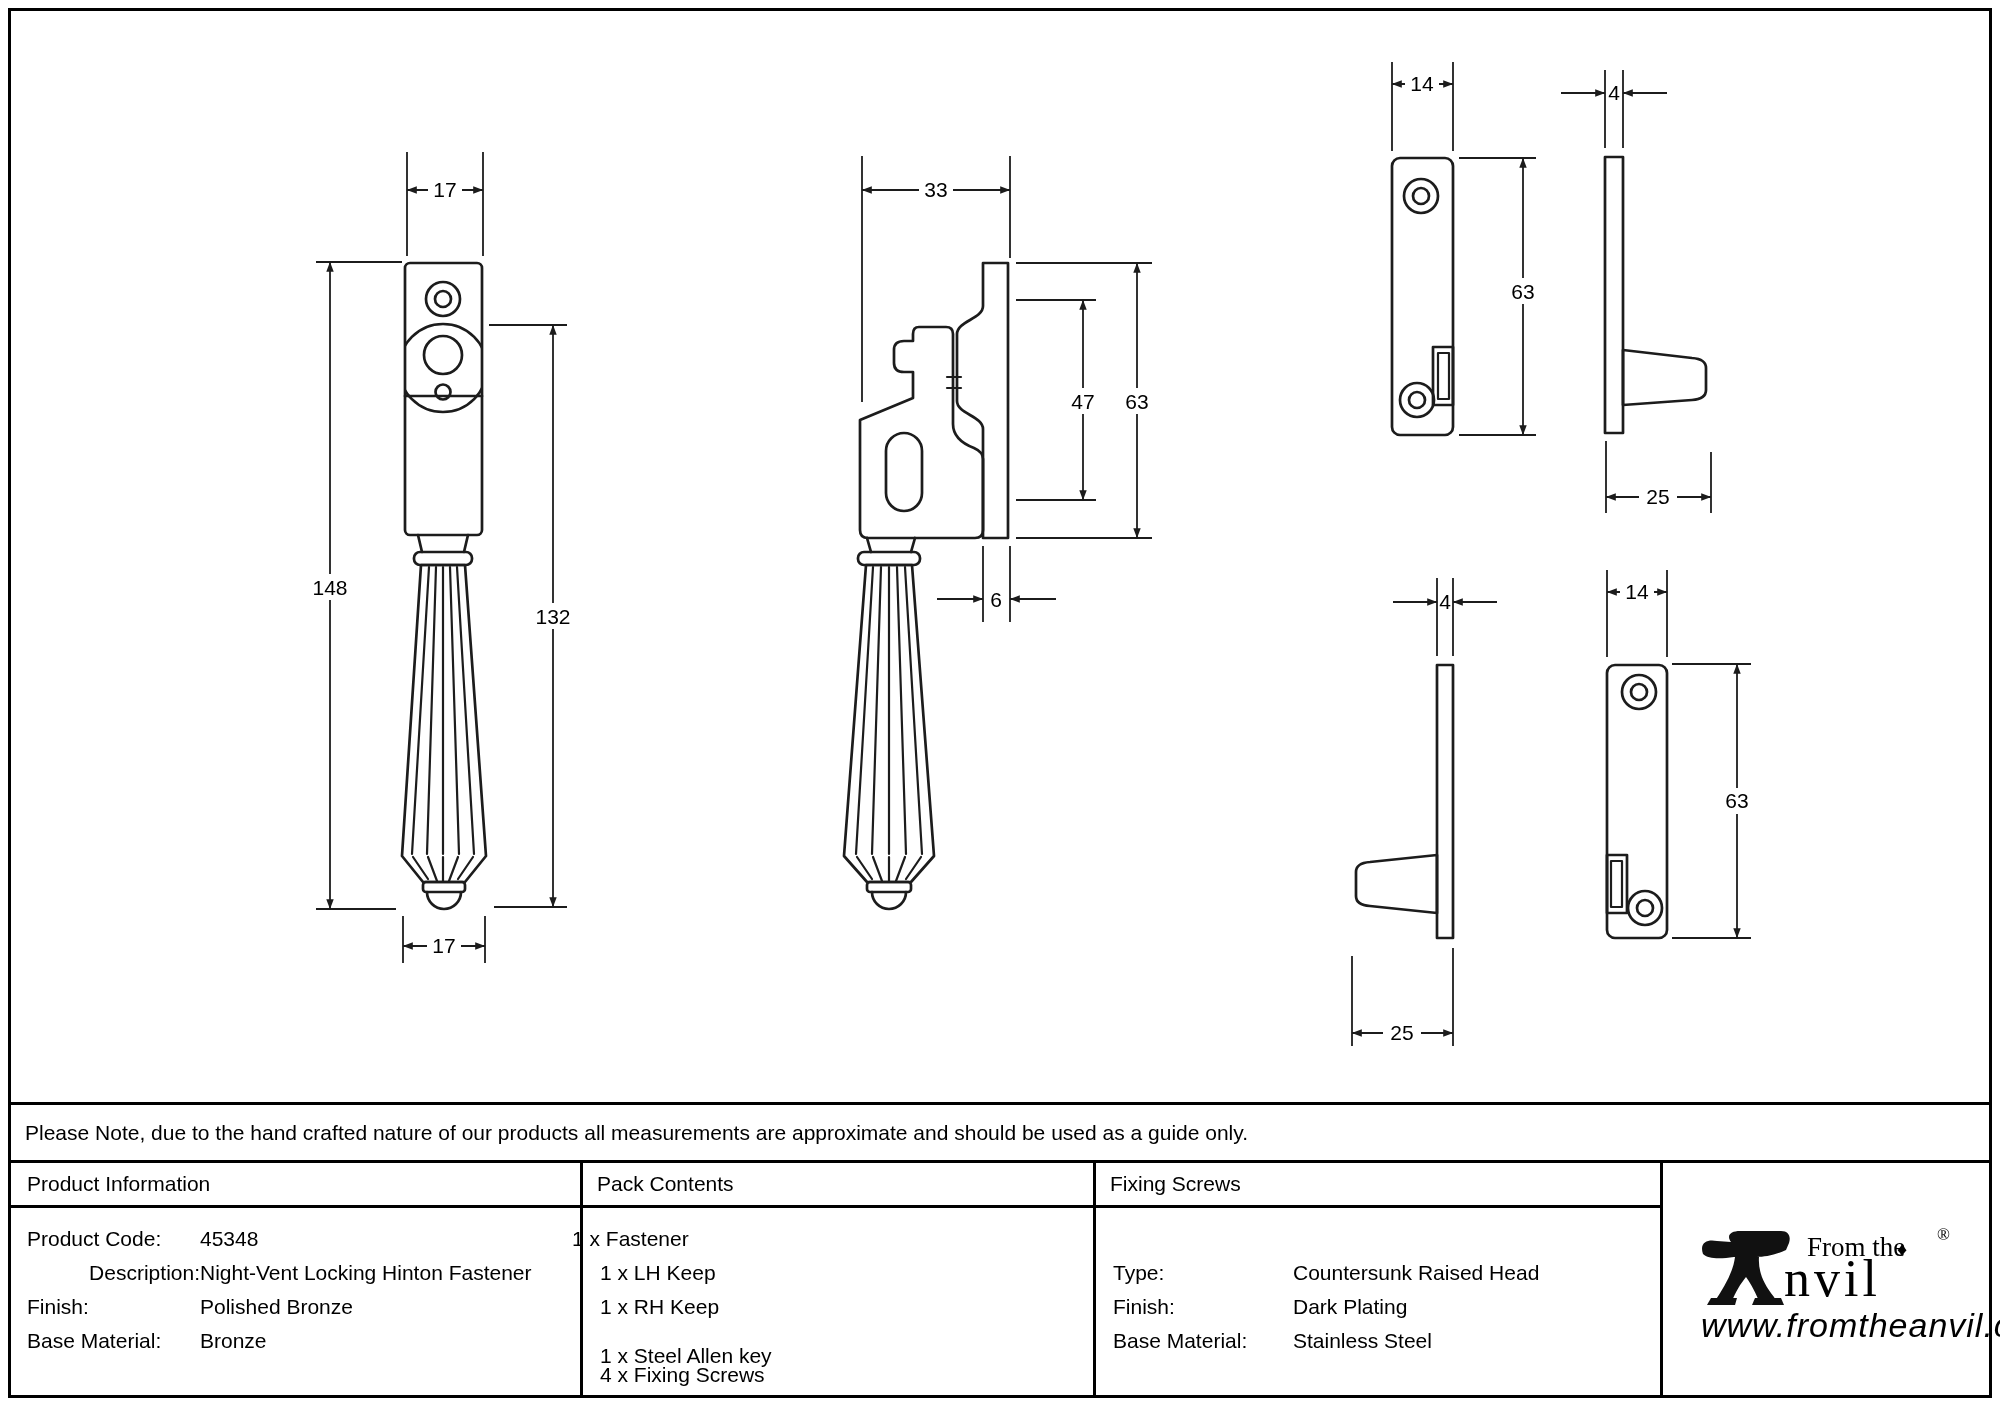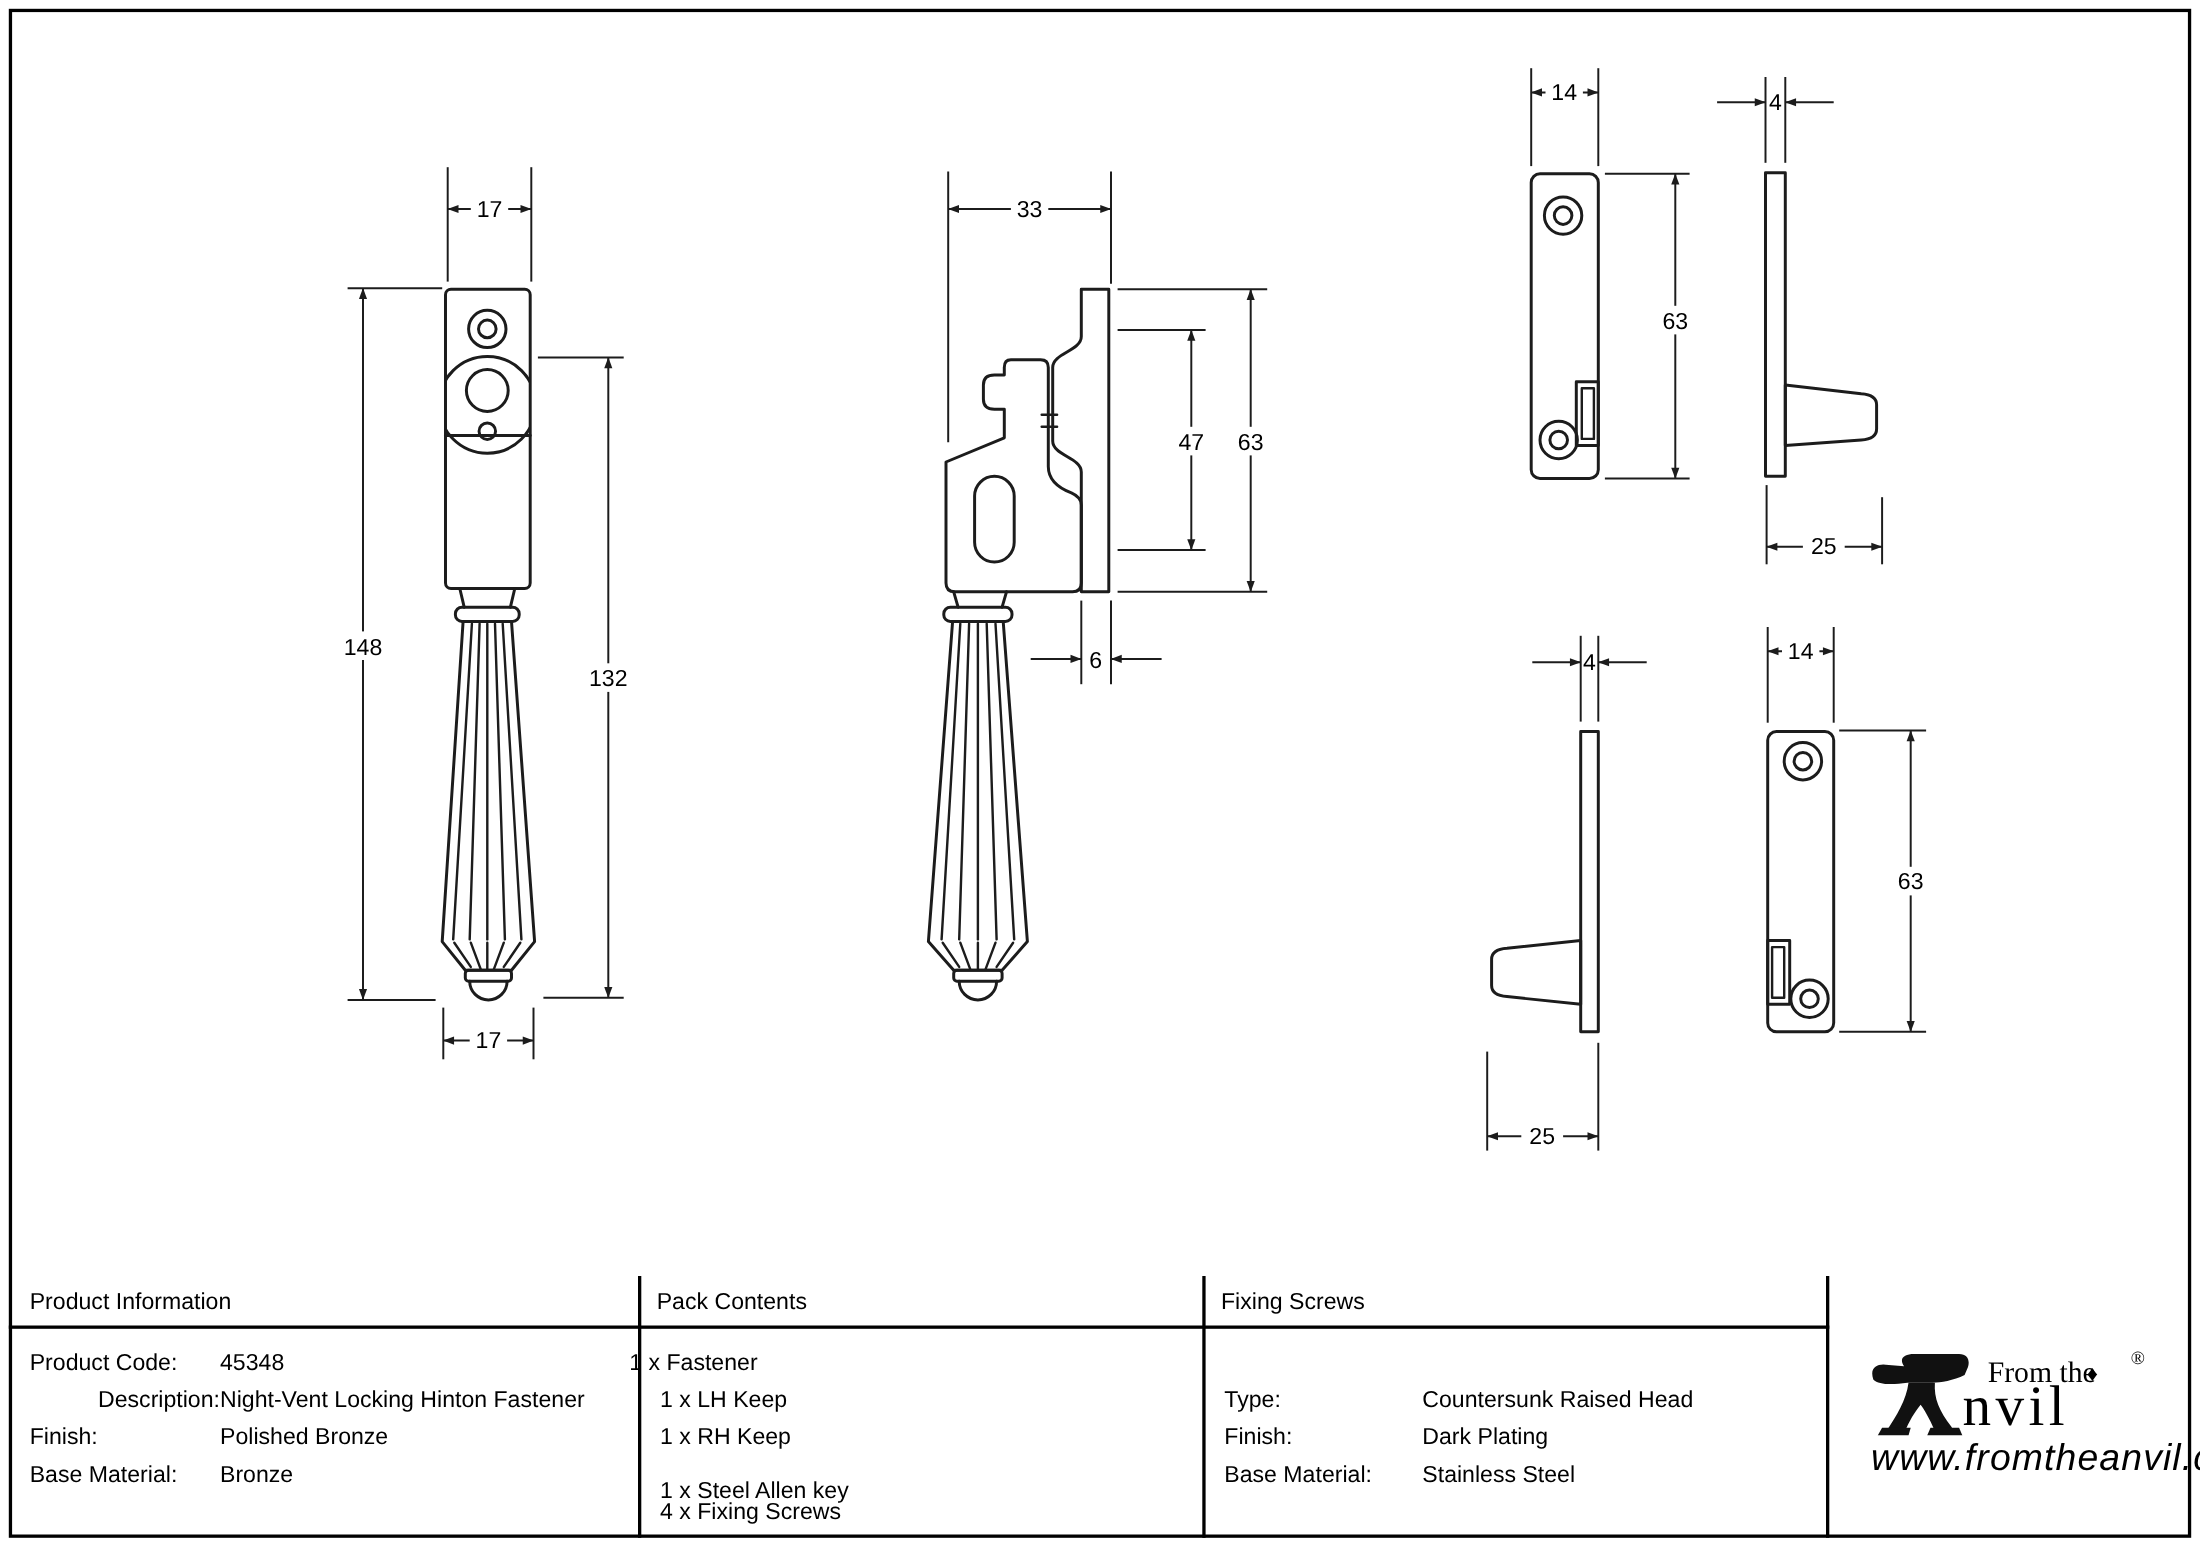--- a/index.html
+++ b/index.html
@@ -215,20 +215,23 @@
       <text class="dt" x="1445" y="609">4</text>
       <rect class="wbg" x="1383" y="1021" width="38" height="24"></rect>
       <text class="dt" x="1402" y="1040">25</text>
       <rect class="wbg" x="1620" y="580" width="34" height="23"></rect>
       <text class="dt" x="1637" y="599">14</text>
       <rect class="wbg" x="1718" y="788" width="38" height="26"></rect>
       <text class="dt" x="1737" y="808">63</text>
     </g>
   </svg>
 
+  <div class="abs note-row">
+    <span>Please Note, due to the hand crafted nature of our products all measurements are approximate and should be used as a guide only.</span>
+  </div>
 
   <div class="abs vline" style="left:580px;"></div>
   <div class="abs vline" style="left:1093px;"></div>
   <div class="abs vline" style="left:1660px;"></div>
   <div class="abs hline" style="left:8px;top:1205px;width:1655px;"></div>
 
   <div class="abs hdr" style="left:27px;">Product Information</div>
   <div class="abs hdr" style="left:597px;">Pack Contents</div>
   <div class="abs hdr" style="left:1110px;">Fixing Screws</div>
 

